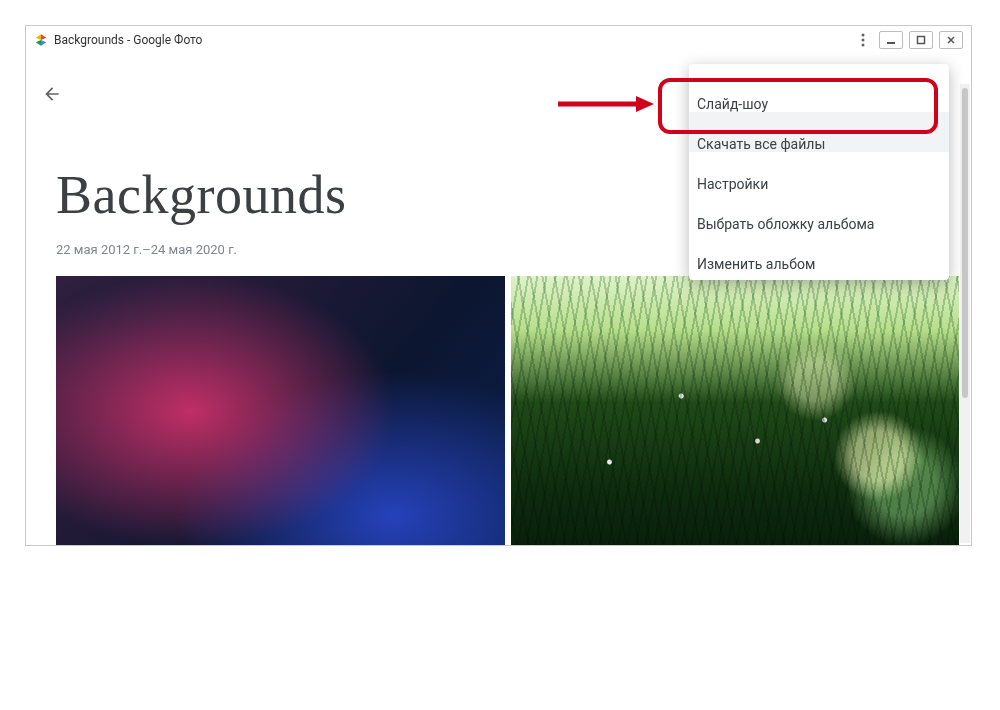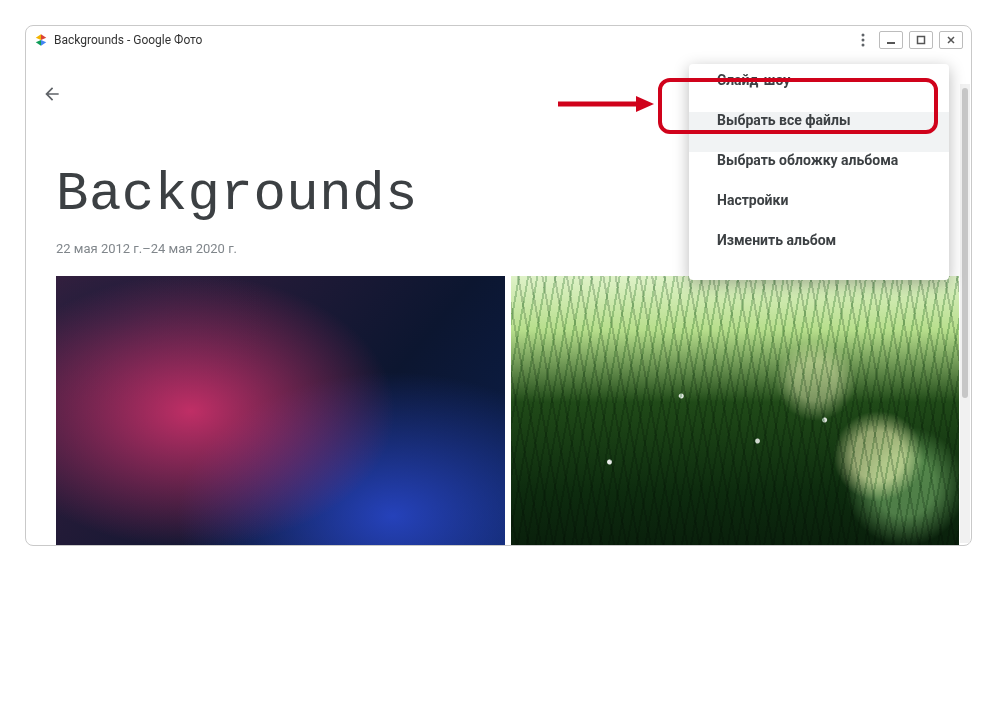--- a/index.html
+++ b/index.html
@@ -11,21 +11,21 @@
     background: #fff;
     overflow: hidden;
   }
   .outer-border {
     position: absolute;
     left: 25px;
     top: 25px;
     width: 947px;
     height: 521px;
     border: 1px solid #c9c9c9;
-    border-radius: 8px;
+    border-radius: 0;
     background: #fff;
     box-sizing: border-box;
     overflow: hidden;
   }
   .title-bar {
     position: absolute;
     left: 0; top: 0; right: 0;
     height: 28px;
     display: flex;
     align-items: center;
@@ -83,21 +83,21 @@
   .album-body {
     position: absolute;
     left: 30px; right: 12px; top: 110px; bottom: 0;
   }
   .album-title {
     font-size: 54px;
     font-weight: 400;
     color: #3c4043;
     letter-spacing: 0.5px;
     margin: 0;
-    font-family: Liberation Mono, monospace;
+    font-family: Liberation Serif, serif;
   }
   .album-date {
     margin-top: 16px;
     font-size: 13px;
     color: #80868b;
   }
   .grid {
     position: absolute;
     left: 0; right: 0; top: 112px; bottom: 0;
     display: flex;
@@ -178,27 +178,26 @@
     width: 260px;
     background: #fff;
     border-radius: 4px;
     box-shadow: 0 4px 16px rgba(0,0,0,.28);
     padding: 8px 0;
     z-index: 30;
   }
   .menu-item {
     height: 40px;
     display: flex;
-    align-items: flex-start;
-    padding: 0 28px;
+    align-items: flex-end;
+    padding: 0 8px;
     font-size: 14px;
     color: #3c4043;
     cursor: pointer;
     position: relative;
-    font-weight: bold;
   }
   .menu-item.hover { background: #f1f3f4; }
   .highlight-box {
     position: absolute;
     left: 658px;
     top: 78px;
     width: 272px;
     height: 48px;
     border: 4px solid #d0021b;
     border-radius: 12px;
@@ -284,27 +283,27 @@
     <div class="scrollbar">
       <div class="thumb"></div>
     </div>
   </div>
 
   <div class="menu">
     <div class="menu-item">
         <span>Слайд-шоу</span>
       </div>
     <div class="menu-item hover">
-        <span>Выбрать все файлы</span>
+        <span>Скачать все файлы</span>
+      </div>
+    <div class="menu-item">
+        <span>Настройки</span>
       </div>
     <div class="menu-item">
         <span>Выбрать обложку альбома</span>
-      </div>
-    <div class="menu-item">
-        <span>Настройки</span>
       </div>
     <div class="menu-item">
         <span>Изменить альбом</span>
       </div>
   </div>
 
 </div>
 
 <div class="highlight-box"></div>
 <svg class="arrow" viewBox="0 0 96 16">

